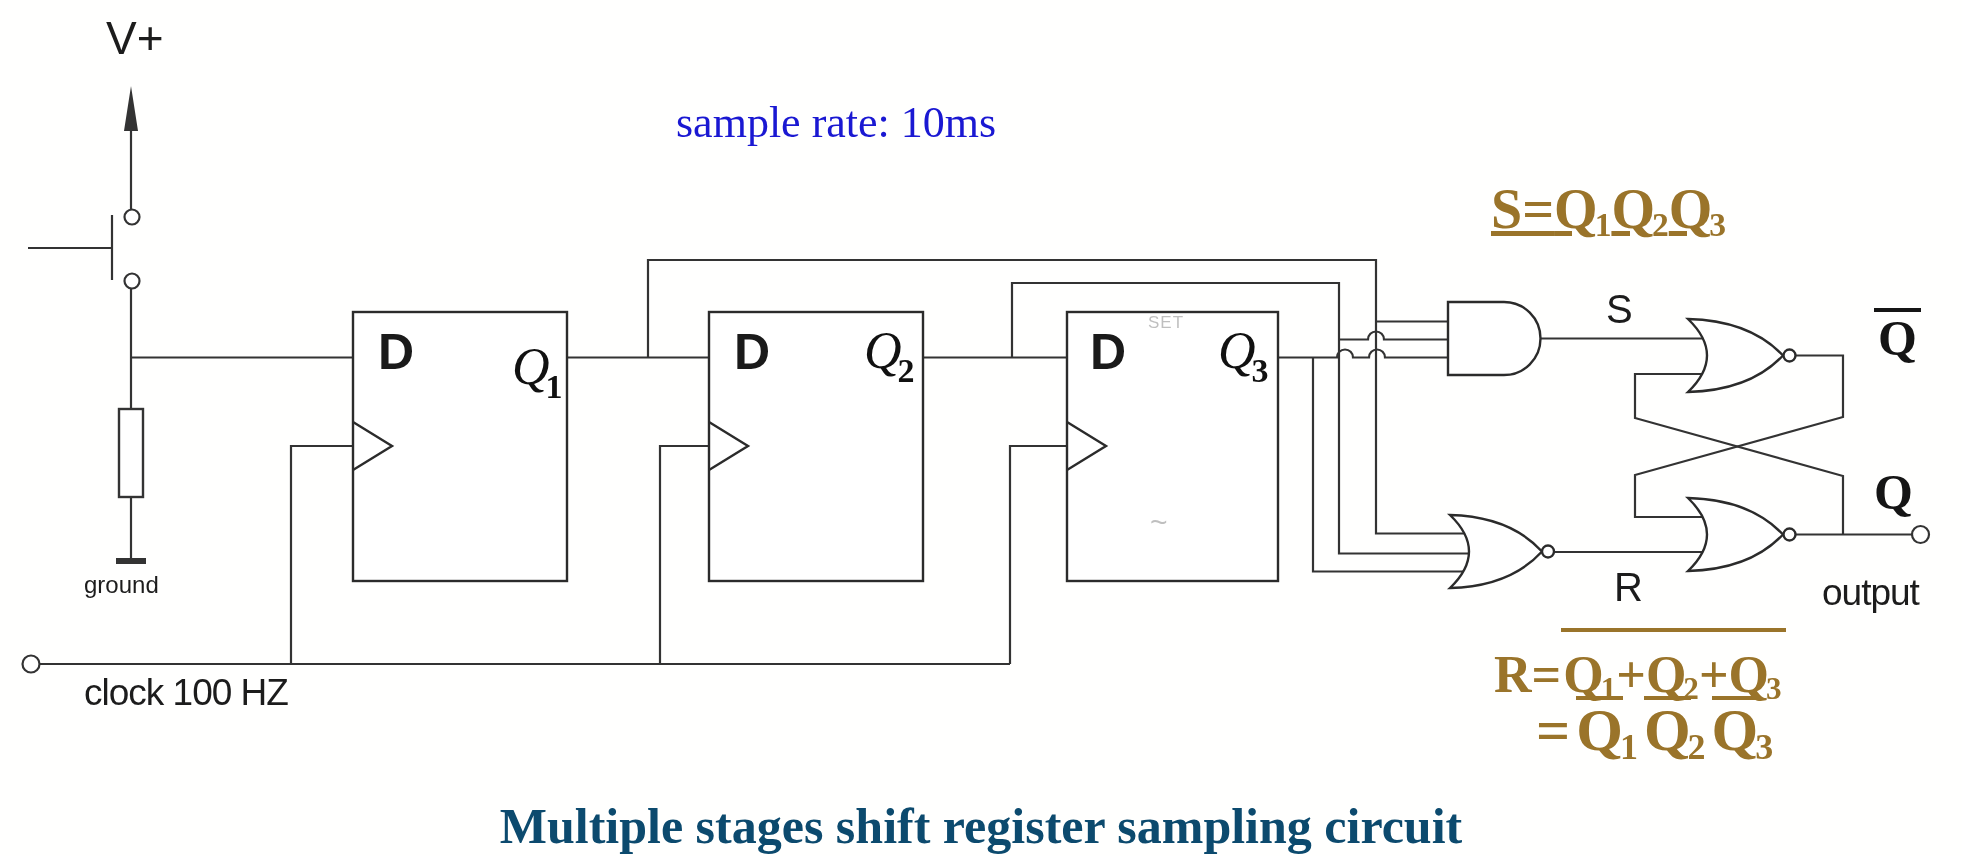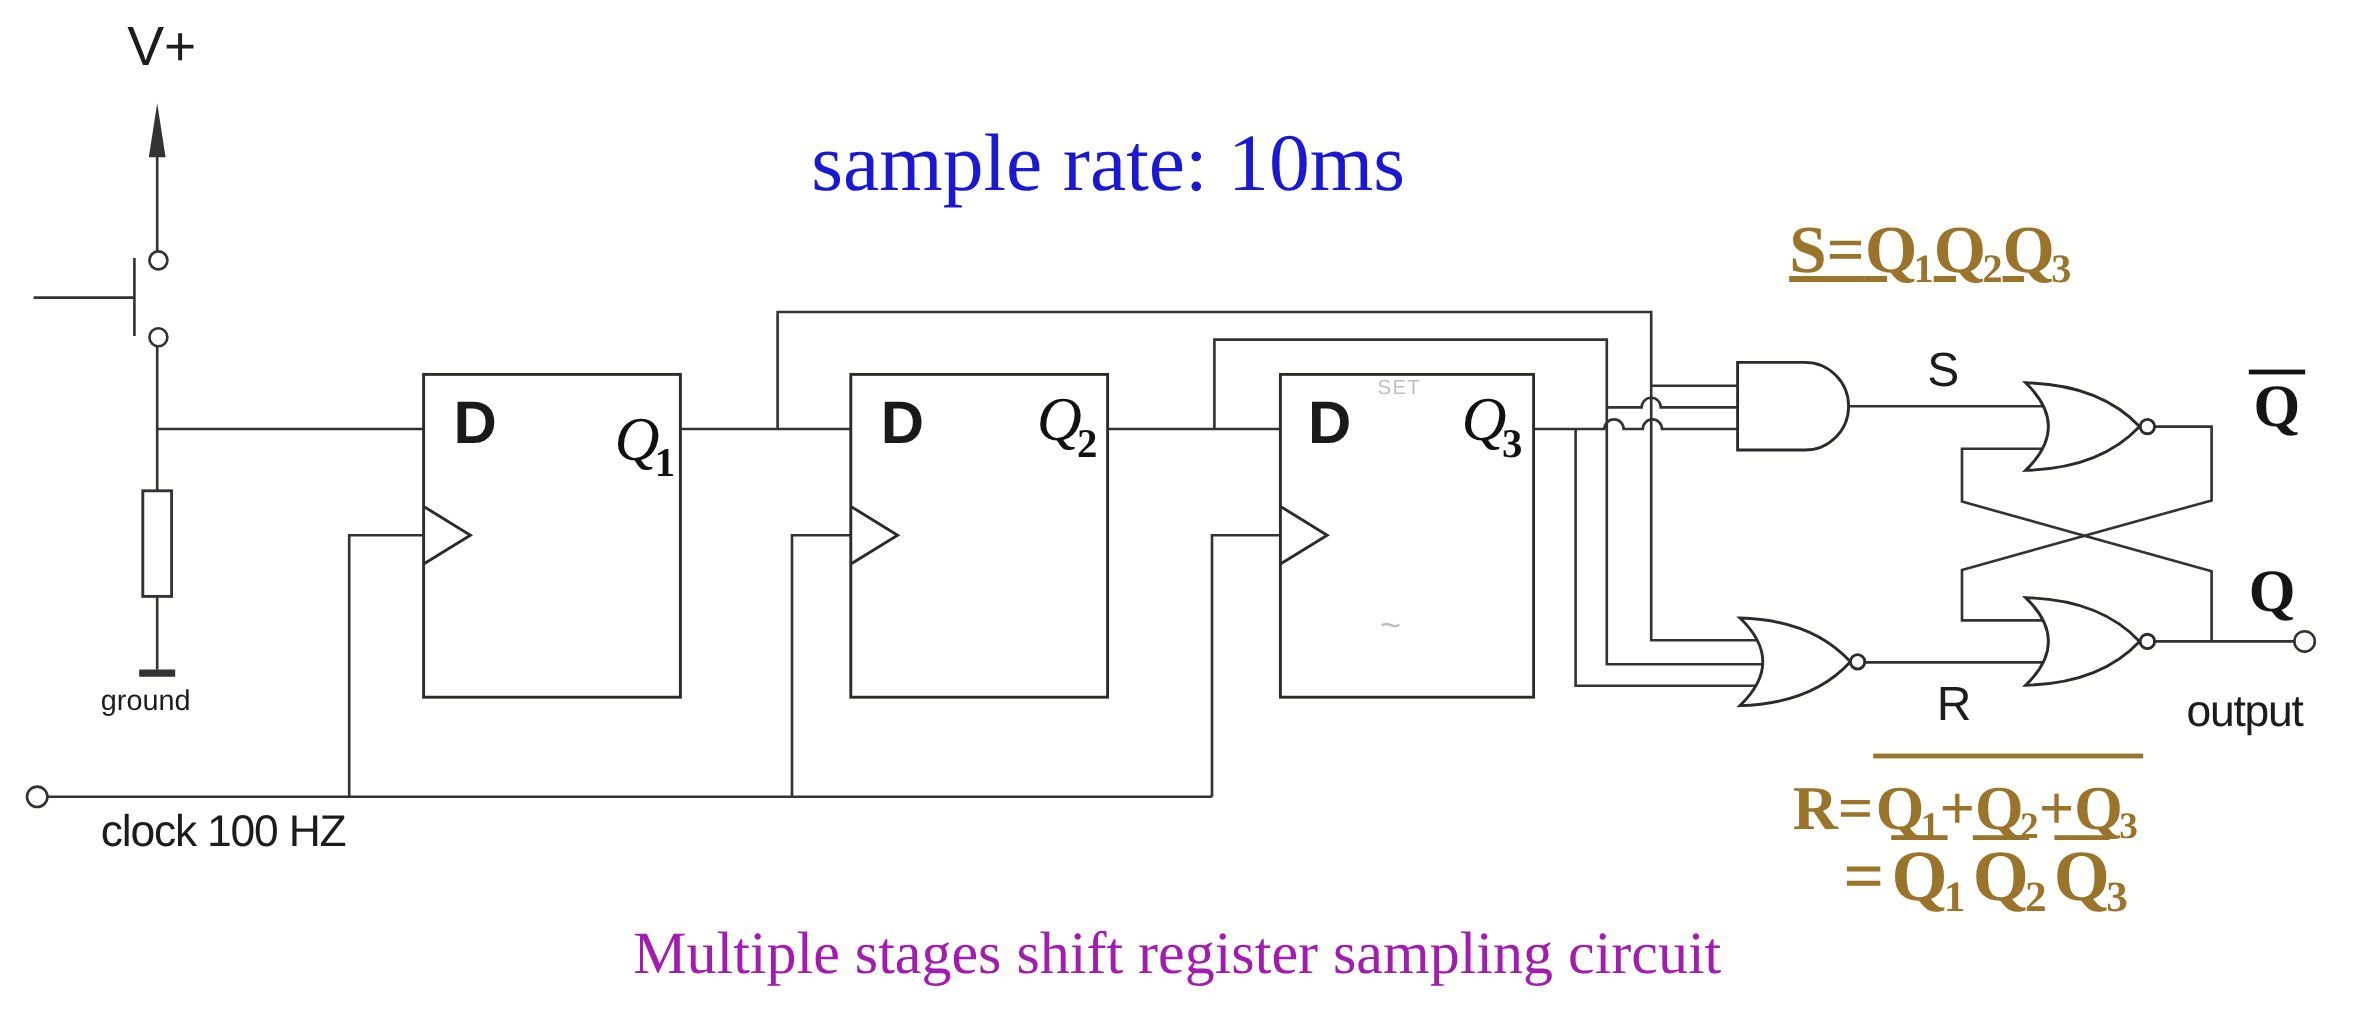--- a/index.html
+++ b/index.html
@@ -14,21 +14,21 @@
   .faint{color:#9e9e9e;opacity:.65;}
   .dlabel{font-size:50px;font-weight:600;color:#1a1a1a;}
   .qit{font-family:"Liberation Serif",serif;font-style:italic;font-size:52px;color:#111;}
   .qsub{font-family:"Liberation Serif",serif;font-weight:bold;font-style:normal;
         font-size:34px;vertical-align:-14px;margin-left:-4px;color:#111;}
   sub.fsub{font-size:.6em;line-height:1;vertical-align:-0.24em;margin-left:-3px;font-weight:bold;}
   .ovl{display:inline-block;border-top:4px solid #9a742a;padding:18px 4px 0 2px;line-height:.95;}
   .ovq{display:inline-block;border-top:4px solid #9a742a;padding-top:2px;line-height:.95;margin-left:6px;}
   .ovblack{display:inline-block;border-top:4px solid #151515;padding:3px 4px 0 4px;line-height:.95;}
   .wirelbl{font-size:40px;color:#1c1c1c;}
-  .title{font-size:50px;font-weight:normal;color:#a21caf;font-family:"Liberation Serif",serif;}
+  .title{font-size:50px;font-weight:bold;color:#0c4a6e;font-family:"Liberation Serif",serif;margin-top:32px;}
 </style>
 </head>
 <body>
 
 <div id="stage">
 
   <svg viewBox="0 0 1962 856">
     <g stroke="#333" stroke-width="2.2" fill="none">
 
       <path d="M131,209 V130"></path>
@@ -81,21 +81,21 @@
       <circle cx="1548" cy="551.5" r="6"></circle>
     </g>
   </svg>
 
   <div class="lbl sans" style="left:106px;top:14px;font-size:46px;">V+</div>
 
   <div class="lbl sans" style="left:84px;top:572px;font-size:24px;">ground</div>
 
   <div class="lbl sans" style="left:44px;top:674px;font-size:37px;letter-spacing:-1px;margin-left:40px;">clock 100 HZ</div>
 
-  <div class="lbl blue" style="left:676px;top:100px;font-size:68px;">sample rate: 10ms</div>
+  <div class="lbl blue" style="left:676px;top:100px;font-size:44px;">sample rate: 10ms</div>
 
   <div class="lbl dlabel" style="left:378px;top:326px;">D</div>
   <div class="lbl" style="left:512px;top:340px;">
     <span class="qit">Q</span><span class="qsub">1</span>
   </div>
 
   <div class="lbl dlabel" style="left:734px;top:326px;">D</div>
   <div class="lbl" style="left:864px;top:324px;">
     <span class="qit">Q</span><span class="qsub">2</span>
   </div>

